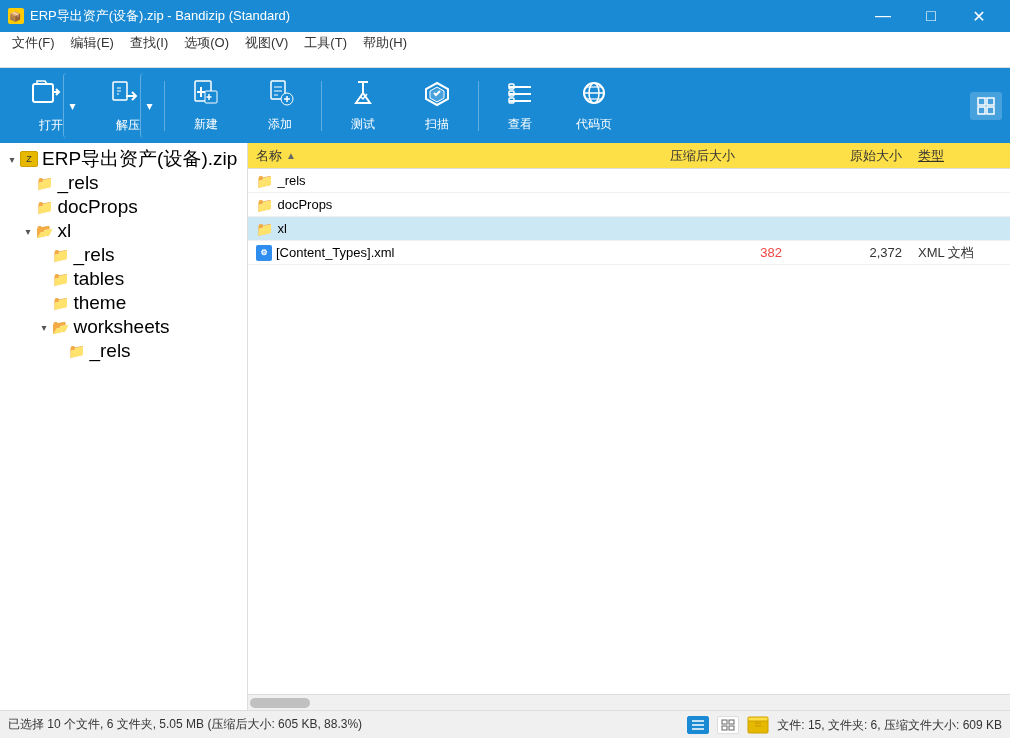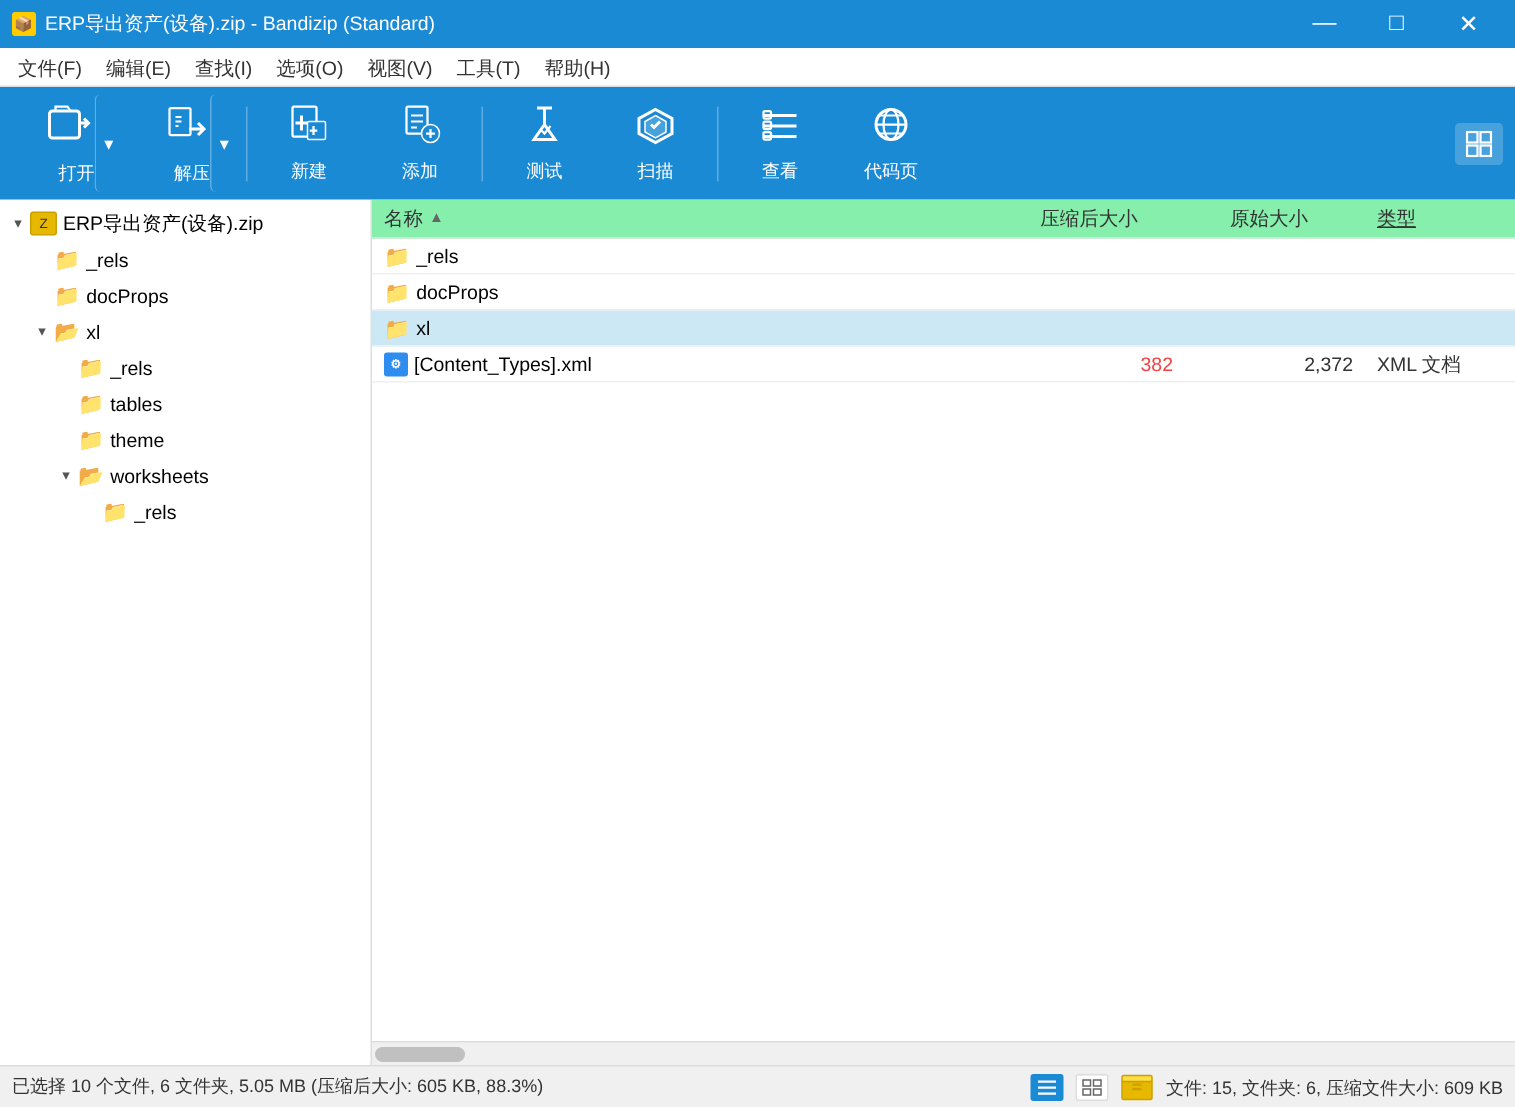--- a/index.html
+++ b/index.html
@@ -17,23 +17,23 @@
       user-select: none;
     }
     .title-bar-left { display: flex; align-items: center; gap: 6px; font-size: 13px; }
     .title-icon { width: 16px; height: 16px; background: #ffcc00; border-radius: 2px; display: flex; align-items: center; justify-content: center; font-size: 10px; }
     .title-controls { display: flex; gap: 2px; }
     .title-btn { width: 46px; height: 32px; display: flex; align-items: center; justify-content: center; cursor: pointer; font-size: 16px; color: white; }
 
     
     .menu-bar {
       background: white;
-      height: 26px;
-      display: flex;
-      align-items: flex-end;
+      height: 36px;
+      display: flex;
+      align-items: flex-start;
       padding: 0 4px;
       border-bottom: 1px solid #ddd;
     }
     .menu-item { padding: 2px 8px; cursor: pointer; font-size: 13px; color: #333; }
 
     
     .toolbar {
       background: #1a8ad4;
       height: 75px;
       display: flex;
@@ -84,45 +84,45 @@
       height: 24px;
       padding: 0 4px;
       cursor: pointer;
       white-space: nowrap;
       overflow: hidden;
     }
     .tree-expand { width: 16px; font-size: 10px; color: #555; text-align: center; }
     .folder-icon { margin-right: 4px; font-size: 14px; }
     .folder-yellow { color: #e6b800; }
     .zip-icon { width: 18px; height: 16px; background: #e6b800; border: 1px solid #cca000; border-radius: 2px; margin-right: 4px; display: flex; align-items: center; justify-content: center; font-size: 9px; color: #333; }
-    .tree-label { font-size: 13px; }
+    .tree-label { font-size: 19px; }
     .tree-indent-1 { padding-left: 20px; }
     .tree-indent-2 { padding-left: 36px; }
     .tree-indent-3 { padding-left: 52px; }
 
     
     .right-panel {
       flex: 1;
       display: flex;
       flex-direction: column;
       overflow: hidden;
     }
     .file-list-header {
       display: flex;
       align-items: center;
       height: 26px;
-      background: #86efac;
+      background: #fde047;
       border-bottom: 1px solid #ddd;
       font-size: 13px;
       color: #333;
       flex-shrink: 0;
     }
     .col-name { flex: 1; padding: 0 8px; display: flex; align-items: center; gap: 4px; }
-    .col-compressed { width: 120px; text-align: center; padding-right: 8px; }
-    .col-original { width: 120px; text-align: center; padding-right: 8px; }
+    .col-compressed { width: 120px; text-align: left; padding-right: 8px; }
+    .col-original { width: 120px; text-align: right; padding-right: 8px; }
     .col-type { width: 100px; padding-left: 8px; text-decoration: underline; }
     .header-sort-icon { font-size: 10px; color: #666; }
 
     .file-list-body {
       flex: 1;
       overflow-y: auto;
       overflow-x: hidden;
     }
     .file-row {
       display: flex;

